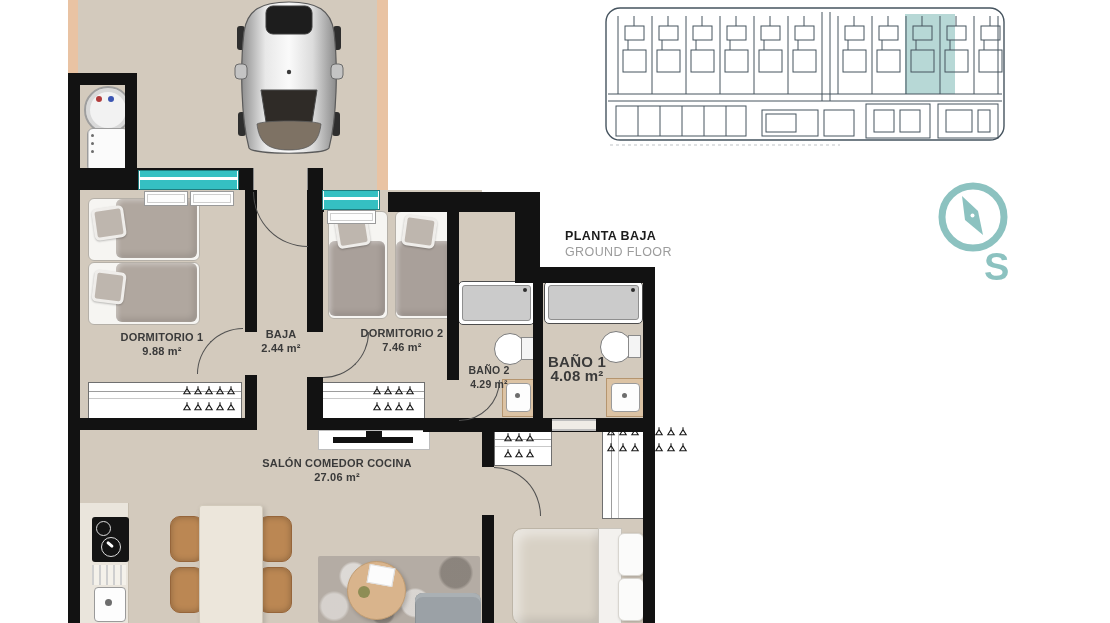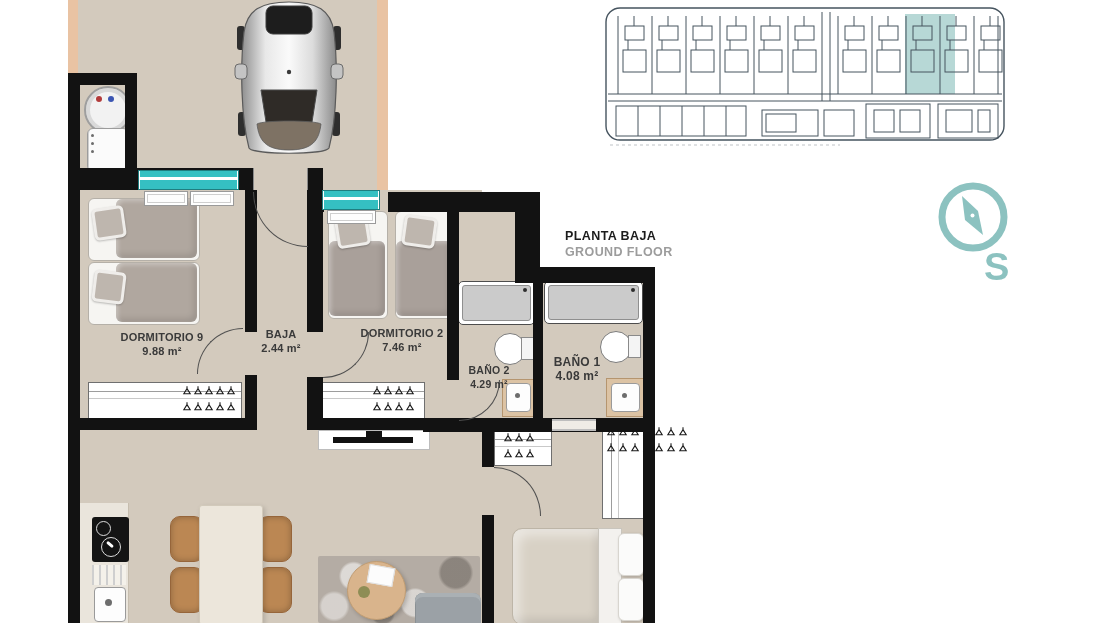--- a/index.html
+++ b/index.html
@@ -31,21 +31,21 @@
   .shower{position:absolute;background:#fff;border:1.5px solid #4d4d4d;border-radius:5px;}
   .shower .tray{position:absolute;left:3px;top:3px;right:3px;bottom:3px;background:#cbcbcb;border:1px solid #8f8f8f;border-radius:3px;}
   .shower .drain{position:absolute;width:4px;height:4px;border-radius:50%;background:#2d2d2d;right:7px;top:6px;}
   .toilet{position:absolute;background:#fff;border:1.5px solid #7c7c7c;border-radius:50%;}
   .cistern{position:absolute;background:#f4f4f4;border:1px solid #8a8a8a;}
   .vanity{position:absolute;background:var(--wood,#dcc3a4);border:1px solid #b5956f;}
   .basin{position:absolute;background:#fdfdfd;border:1px solid #9a9a9a;border-radius:4px;}
   .dot{position:absolute;border-radius:50%;background:#6d6d6d;}
   .chair{position:absolute;background:#bb8753;border:1px solid #96653a;border-radius:10px;box-shadow:inset 0 0 6px rgba(0,0,0,.25);}  
   #planta-title{position:absolute;left:565px;top:230px;font-size:12.5px;line-height:13px;font-weight:bold;letter-spacing:.4px;color:#1c1c1c;white-space:nowrap;}
-  #planta-sub{position:absolute;left:565px;top:245px;font-size:12.5px;font-weight:bold;letter-spacing:.4px;color:#9c9c9c;white-space:nowrap;}
+  #planta-sub{position:absolute;left:565px;top:245px;font-size:12.5px;font-weight:normal;letter-spacing:.4px;color:#9c9c9c;white-space:nowrap;}
   #compass-s{position:absolute;left:984px;top:246px;font-size:38px;font-weight:600;color:var(--compass-teal,#8cc2c0);}
   .tv-shelf{position:absolute;background:#fff;border:1px solid #bdbdbd;}
   .tv-bar{position:absolute;background:#111;}
   .rug{position:absolute;background:#b4aca4;border-radius:2px;
     background-image:radial-gradient(circle at 22% 30%,rgba(255,255,255,.55) 0 9%,rgba(255,255,255,0) 11%),
       radial-gradient(circle at 60% 70%,rgba(255,255,255,.5) 0 12%,rgba(255,255,255,0) 14%),
       radial-gradient(circle at 85% 25%,rgba(90,84,78,.45) 0 10%,rgba(90,84,78,0) 12%),
       radial-gradient(circle at 40% 85%,rgba(90,84,78,.4) 0 9%,rgba(90,84,78,0) 11%),
       radial-gradient(circle at 10% 75%,rgba(255,255,255,.45) 0 8%,rgba(255,255,255,0) 10%);}
   .sofa{position:absolute;background:#9ba1a6;border-radius:8px 8px 0 0;box-shadow:inset 0 4px 0 #aab0b4, inset 1px 0 0 #8a9094;}
@@ -254,38 +254,42 @@
   <div class="arc br" style="left:459px;top:380px;width:40px;height:40px"></div>
   <div class="arc tr" style="left:494px;top:467px;width:46px;height:48px"></div>
 
   <div class="window" style="left:138px;top:170px;width:99px;height:18px"></div>
   <div class="window" style="left:322px;top:190px;width:56px;height:18px"></div>
   <div class="radiator" style="left:144px;top:191px;width:42px;height:13px"></div>
   <div class="radiator" style="left:190px;top:191px;width:42px;height:13px"></div>
   <div class="radiator" style="left:327px;top:210px;width:47px;height:12px"></div>
 
   <div class="label" style="left:162px;top:330px">
-    <div>DORMITORIO 9</div>
+    <div>DORMITORIO 1</div>
     <div>9.88 m²</div>
   </div>
   <div class="label" style="left:281px;top:327px">
     <div>BAJA</div>
     <div>2.44 m²</div>
   </div>
   <div class="label" style="left:402px;top:326px">
     <div>DORMITORIO 2</div>
     <div>7.46 m²</div>
   </div>
   <div class="label" style="left:489px;top:363px;font-size:10.5px">
     <div>BAÑO 2</div>
     <div>4.29 m²</div>
   </div>
-  <div class="label" style="left:577px;top:355px;font-size:12px">
+  <div class="label" style="left:577px;top:355px;font-size:15px">
     <div>BAÑO 1</div>
     <div>4.08 m²</div>
+  </div>
+  <div class="label" style="left:337px;top:456px">
+    <div>SALÓN COMEDOR COCINA</div>
+    <div>27.06 m²</div>
   </div>
 
   <div id="planta-title">PLANTA BAJA</div>
   <div id="planta-sub">GROUND FLOOR</div>
 
   <svg style="position:absolute;left:600px;top:4px" width="412" height="146" viewBox="0 0 412 146">
     <defs>
       <g id="unitA" stroke="var(--siteplan-line,#46545f)" fill="none" stroke-width="1">
         <line x1="0" y1="12" x2="0" y2="90"></line>
         <rect x="7" y="22" width="19" height="14"></rect>

